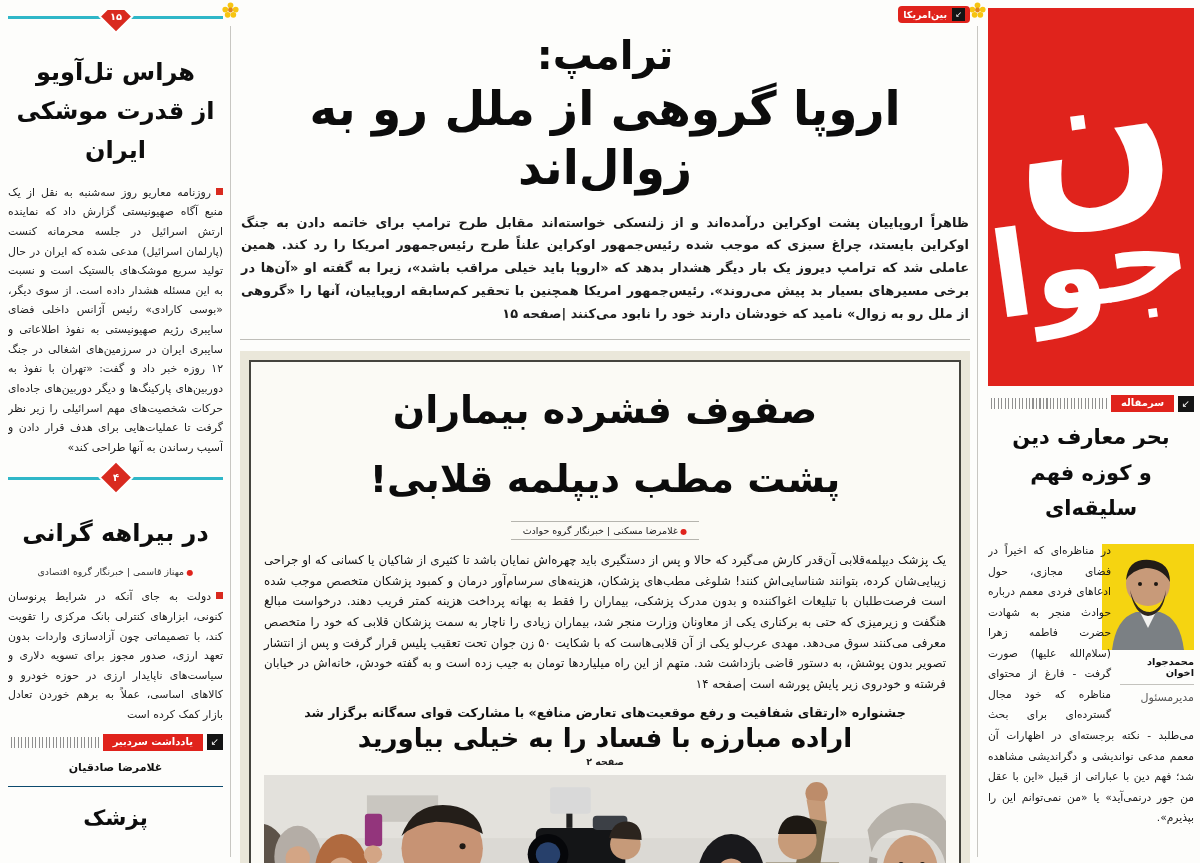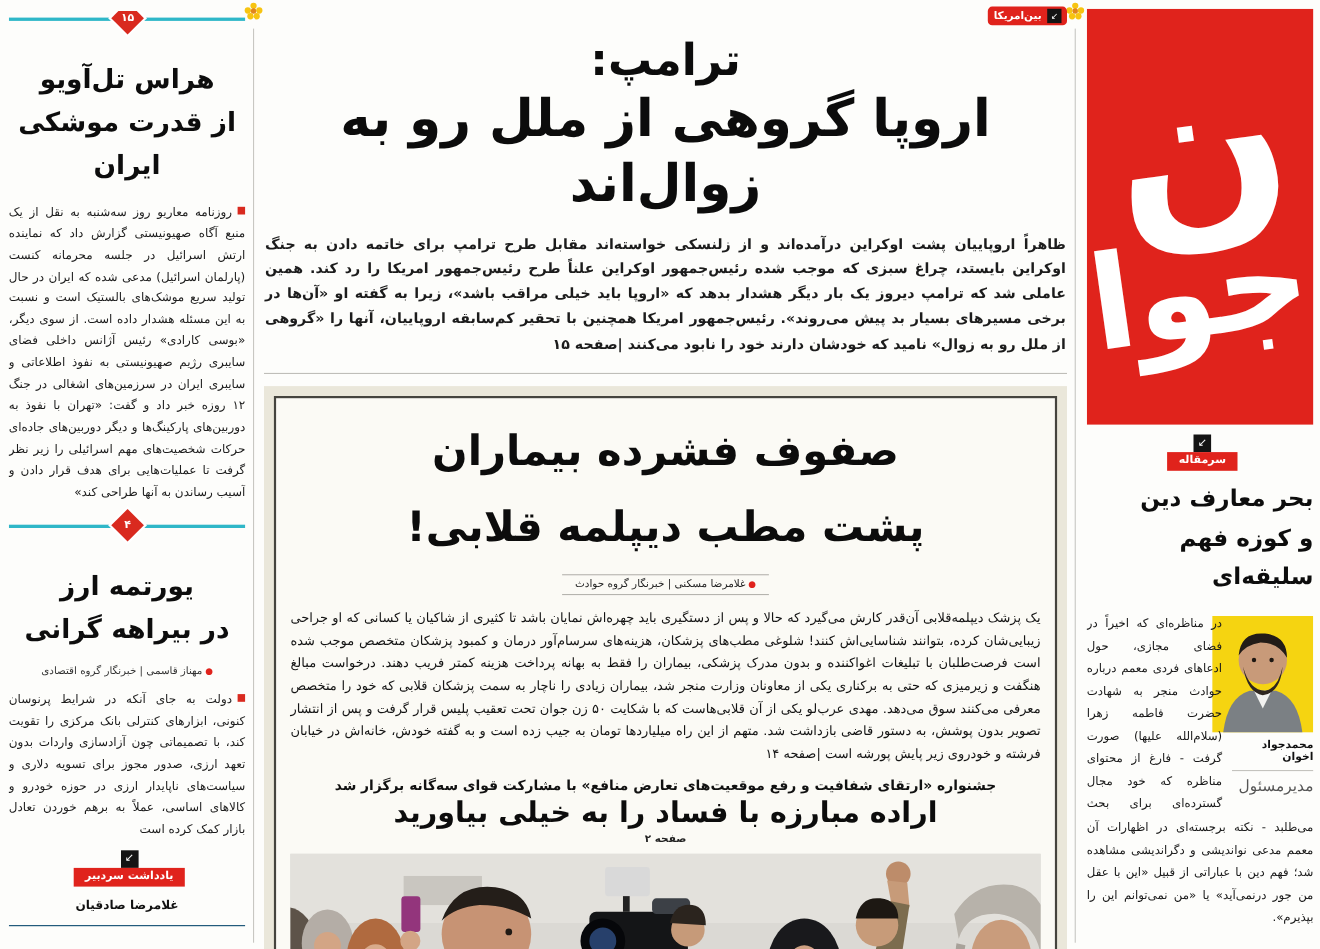--- a/index.html
+++ b/index.html
@@ -13,32 +13,32 @@
   .flower1{left:221px;} .flower2{left:968px;}
 
   
   .col-right{position:absolute;left:988px;top:8px;bottom:0;width:206px;overflow:hidden;}
   .logo{background:#e0231c;height:378px;display:flex;flex-direction:column;align-items:center;
         justify-content:center;color:#fff;overflow:hidden;}
   .logo .logo-n{font-size:188px;line-height:.72;font-weight:bold;transform:rotate(-8deg);}
   .logo .logo-jva{font-size:118px;line-height:1.05;font-weight:bold;transform:rotate(-8deg);}
   .masthead-info{margin-top:7px;border-top:3px solid #2db3c7;border-bottom:3px solid #2db3c7;
         padding:6px 1px;text-align:center;font-size:10.2px;font-weight:bold;line-height:1.85;color:#111;}
-  .badge-row{display:flex;align-items:center;margin:9px 0 6px;flex-direction:column;}
+  .badge-row{display:flex;align-items:center;margin:9px 0 6px;}
   .hatch{flex:1;height:11px;background:repeating-linear-gradient(to left,#8f8f8f 0,#8f8f8f 1px,transparent 1px,transparent 3.5px);}
   .badge-label{background:#e0231c;color:#fff;font-size:10px;font-weight:bold;padding:2px 10px 4px;margin-left:4px;white-space:nowrap;}
   .corner-icon{width:16px;height:16px;background:#141414;color:#fff;font-size:10px;line-height:16px;
         text-align:center;margin-left:4px;flex:0 0 auto;}
   .corner-icon::before{content:"↙";}
-  .ed-head{font-size:21px;font-weight:bold;text-align:right;line-height:1.7;margin:8px 0 14px;color:#0d0d0d;}
+  .ed-head{font-size:21px;font-weight:bold;text-align:center;line-height:1.7;margin:8px 0 14px;color:#0d0d0d;}
   .ed-head span{display:block;}
   .ed-photo{float:right;width:74px;margin:3px 0 6px 9px;}
   .ed-photo .portrait{width:92px;height:106px;display:block;}
   .ed-caption-name{font-size:9.8px;font-weight:bold;margin-top:6px;color:#111;}
-  .ed-caption-role{font-size:14px;color:#555;border-top:1px solid #c4c3be;margin-top:6px;padding-top:6px;}
+  .ed-caption-role{font-size:11px;color:#555;border-top:1px solid #c4c3be;margin-top:6px;padding-top:6px;}
   .ed-body p{font-size:10.7px;line-height:1.92;text-align:justify;margin:0 0 3px;color:#191919;}
 
   
   .col-center{position:absolute;left:240px;top:4px;bottom:0;width:730px;overflow:hidden;}
   .intl-badge{position:absolute;top:2px;right:0;display:flex;align-items:center;background:#e0231c;
         border-radius:4px;padding:2px 5px;}
   .intl-badge .corner-icon{width:13px;height:13px;font-size:8px;line-height:13px;margin-left:5px;margin-right:0;}
   .intl-badge .lbl{color:#fff;font-size:9.5px;font-weight:bold;}
   .kicker{font-size:40px;font-weight:bold;text-align:center;line-height:1.25;margin:26px 0 0;color:#0c0c0c;}
   .main-head{font-size:47px;font-weight:bold;text-align:center;line-height:1.25;margin:0 0 14px;color:#0c0c0c;}
@@ -233,21 +233,20 @@
       <span>از قدرت موشکی ایران</span>
     </h2>
     <p class="lc-body"><span class="red-sq"></span><span>روزنامه معاریو روز سه‌شنبه به نقل از یک منبع آگاه صهیونیستی گزارش داد که نماینده ارتش اسرائیل در جلسه محرمانه کنست (پارلمان اسرائیل) مدعی شده که ایران در حال تولید سریع موشک‌های بالستیک است و نسبت به این مسئله هشدار داده است. از سوی دیگر، «بوسی کارادی» رئیس آژانس داخلی فضای سایبری رژیم صهیونیستی به نفوذ اطلاعاتی و سایبری ایران در سرزمین‌های اشغالی در جنگ ۱۲ روزه خبر داد و گفت: «تهران با نفوذ به دوربین‌های پارکینگ‌ها و دیگر دوربین‌های جاده‌ای حرکات شخصیت‌های مهم اسرائیلی را زیر نظر گرفت تا عملیات‌هایی برای هدف قرار دادن و آسیب رساندن به آنها طراحی کند»</span></p>
 
     <div class="rule-wrap second">
       <div class="diamond">
         <span>۴</span>
       </div>
     </div>
     <h2 class="lc-head">
-      <span>یورتمه ارز</span>
       <span>در بیراهه گرانی</span>
     </h2>
     <div class="lc-byline">مهناز قاسمی | خبرنگار گروه اقتصادی</div>
     <p class="lc-body"><span class="red-sq"></span><span>دولت به جای آنکه در شرایط پرنوسان کنونی، ابزارهای کنترلی بانک مرکزی را تقویت کند، با تصمیماتی چون آزادسازی واردات بدون تعهد ارزی، صدور مجوز برای تسویه دلاری و سیاست‌های ناپایدار ارزی در حوزه خودرو و کالاهای اساسی، عملاً به برهم خوردن تعادل بازار کمک کرده است</span></p>
 
     <div class="badge-row">
       <span class="corner-icon"></span>
       <span class="badge-label">یادداشت سردبیر</span>
       <span class="hatch"></span>
     </div>

